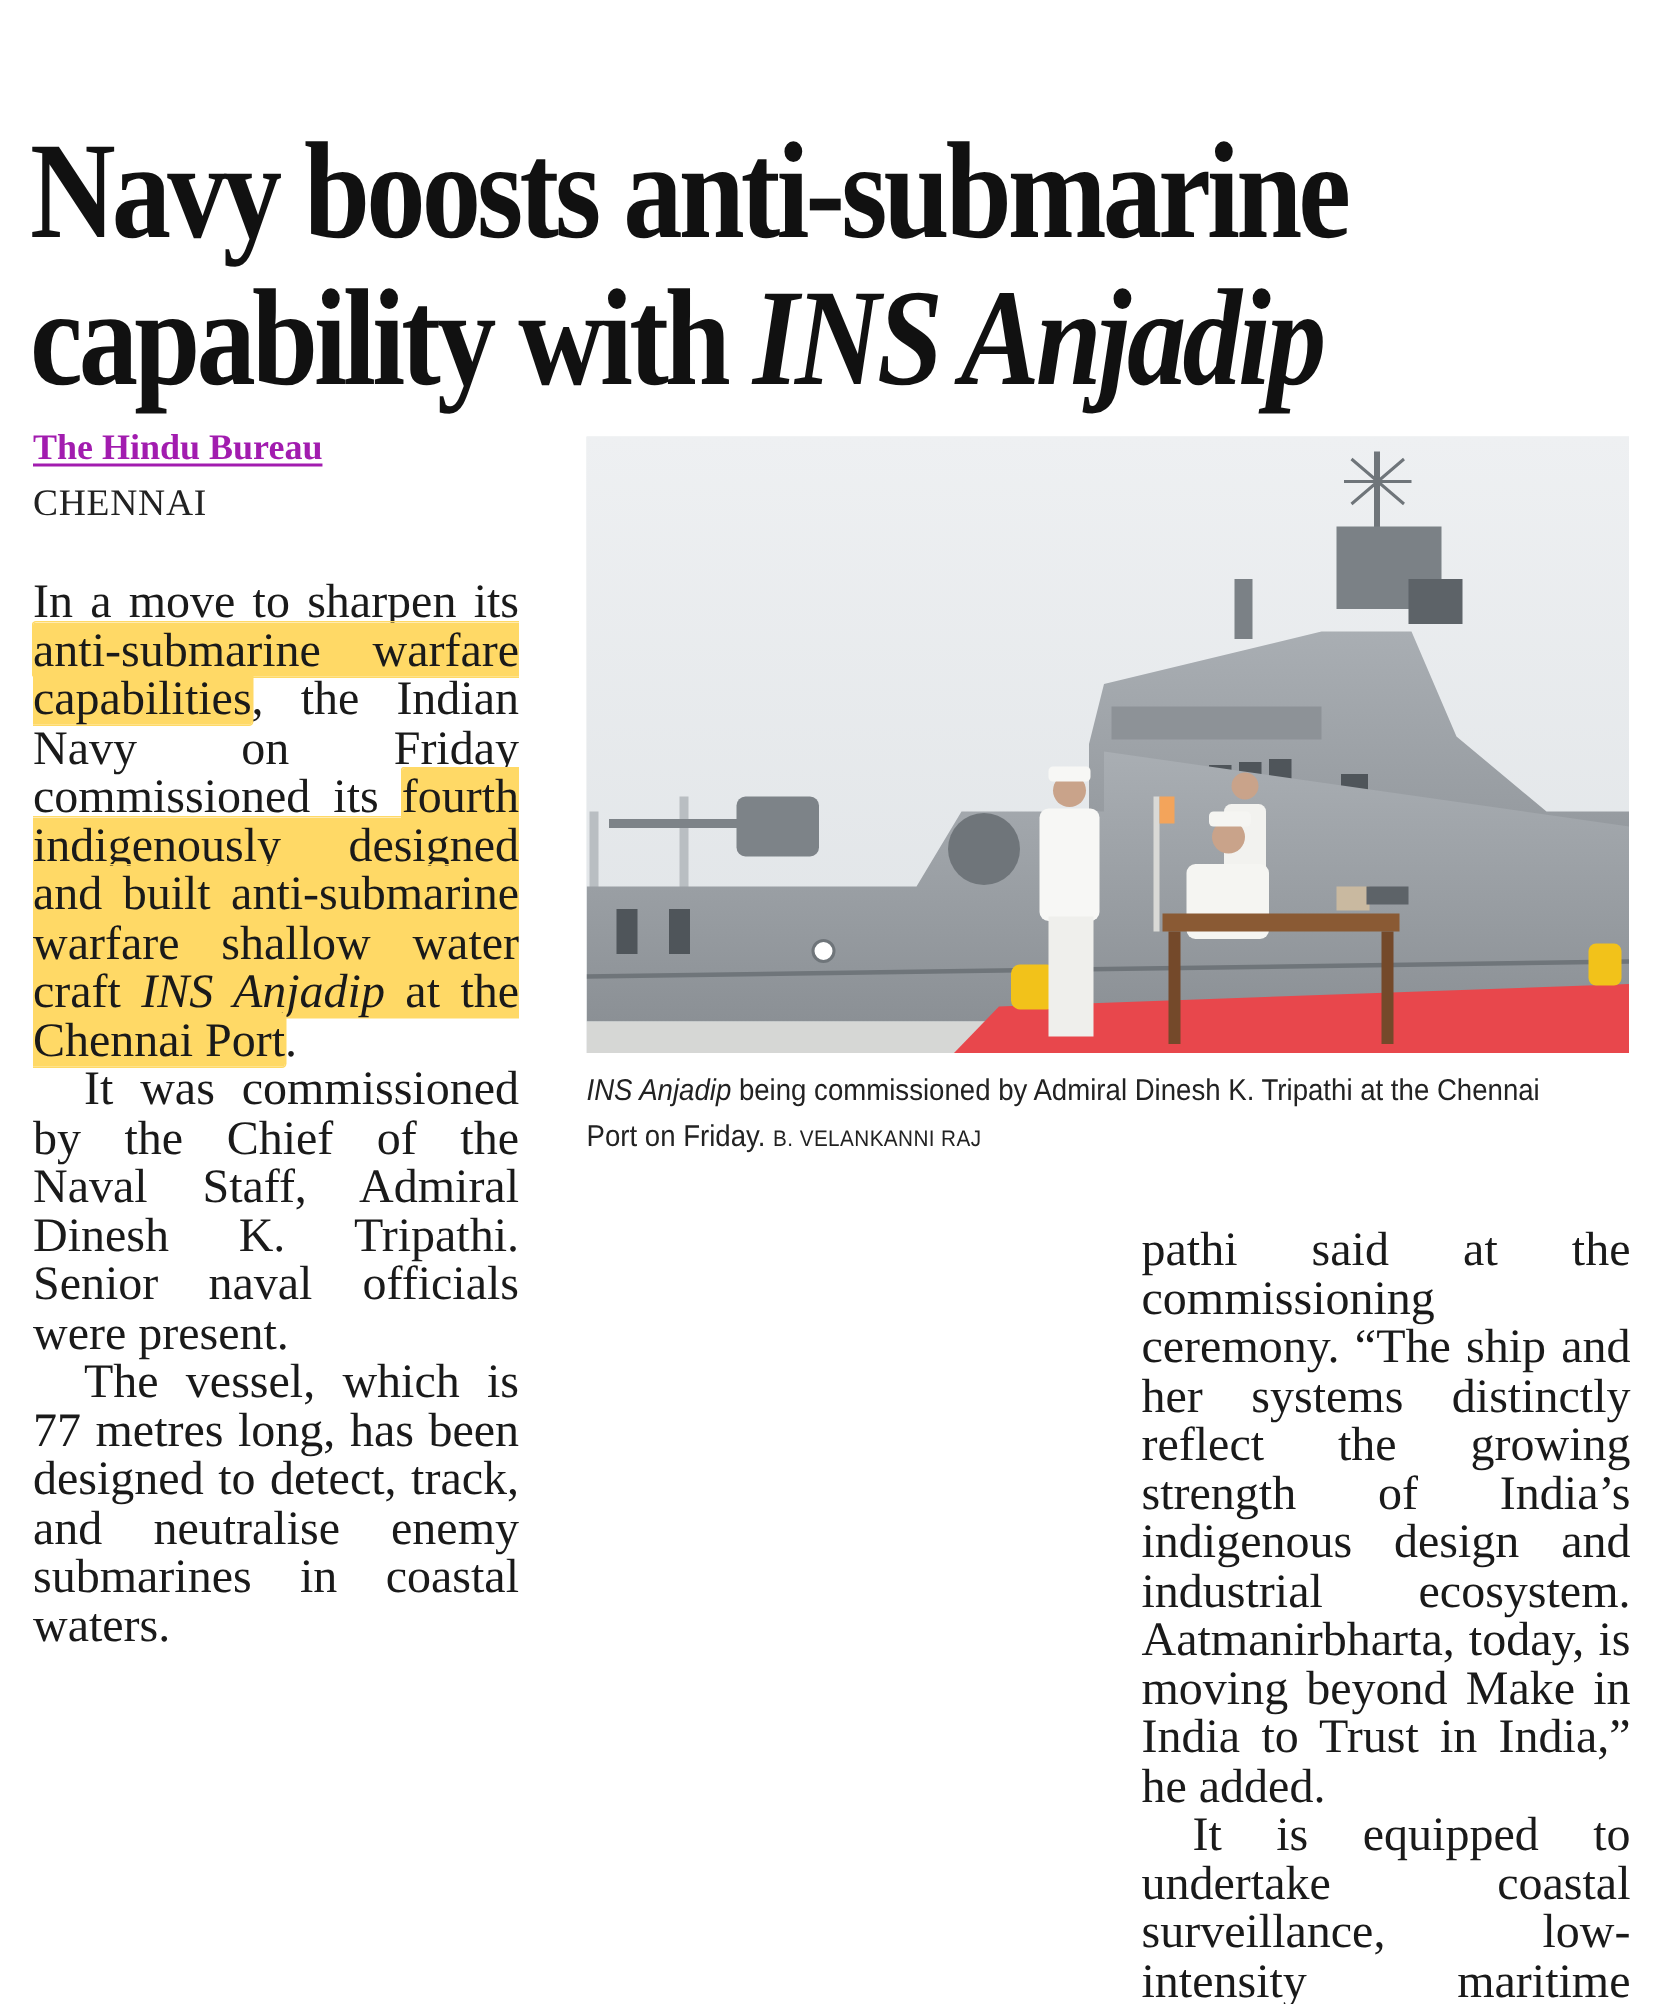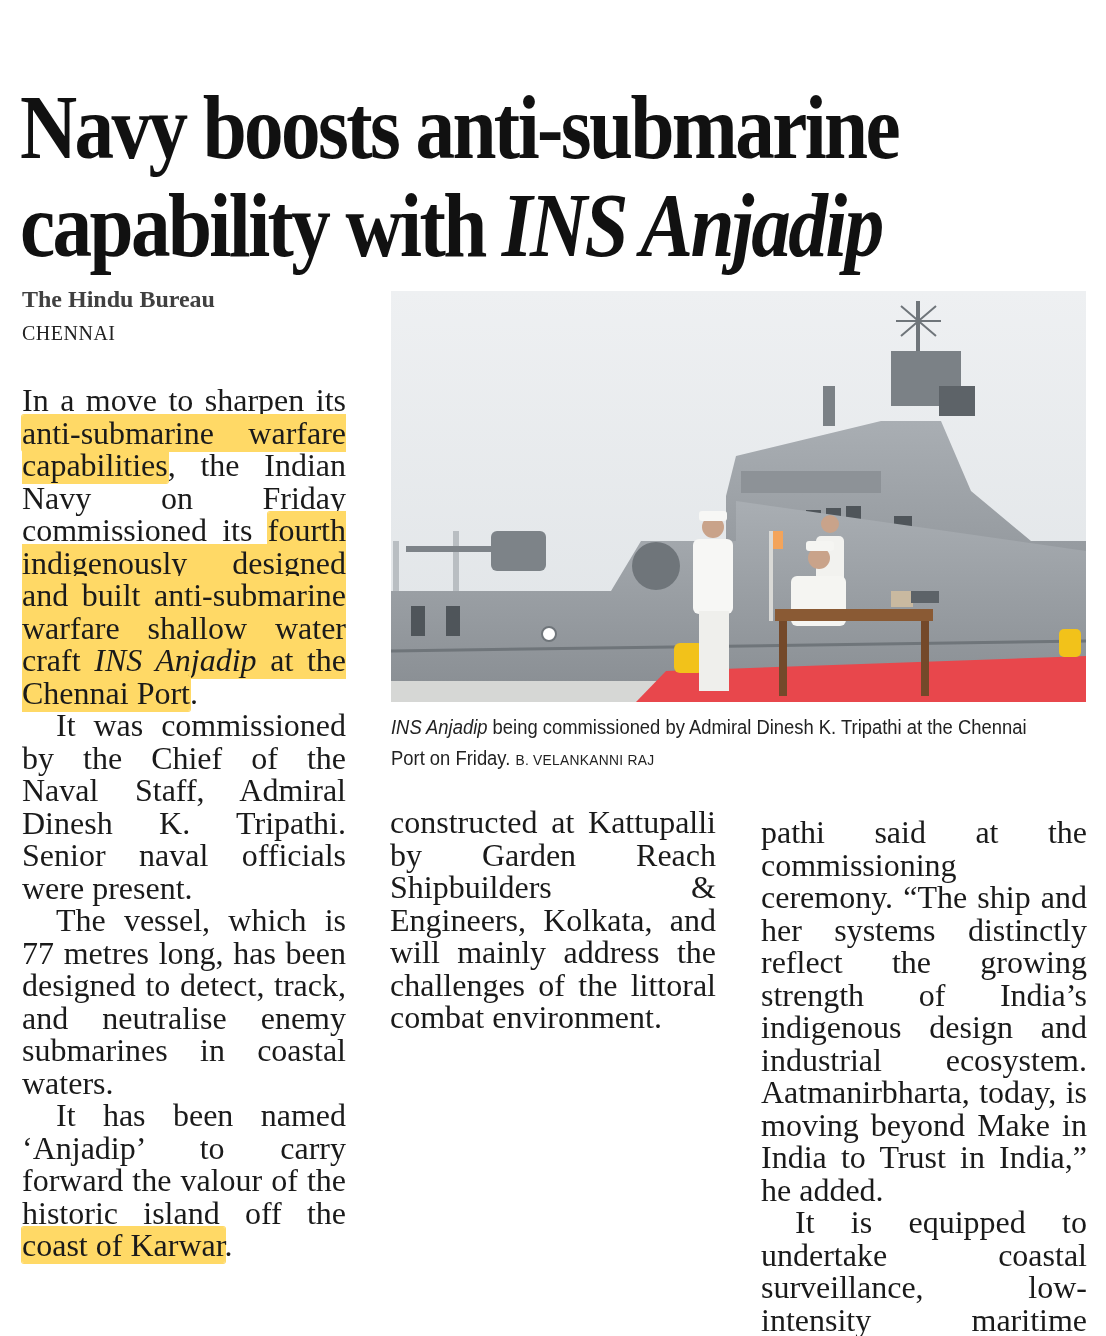--- a/index.html
+++ b/index.html
@@ -9,28 +9,28 @@
       font-family: "Liberation Serif", "DejaVu Serif", serif;
       font-size: 92px; line-height: 98px; letter-spacing: -3px;
       transform: scaleX(0.86); transform-origin: left top;
       white-space: nowrap; color: #111;
     }
     .headline .line { display: block; }
     .headline em { font-style: italic; }
     .byline {
       position: absolute; left: 22px; top: 286px;
       font-family: "Liberation Serif", "DejaVu Serif", serif;
-      font-size: 24px; font-weight: bold; text-underline-offset: 3px;
-      color: #404040;
+      font-size: 24px; font-weight: bold; text-decoration: underline; text-underline-offset: 3px;
+      color: #a21caf;
       text-align: right;
     }
     .dateline {
       position: absolute; left: 22px; top: 322px;
       font-family: "Liberation Serif", "DejaVu Serif", serif;
-      font-size: 20px; letter-spacing: 0.5px; color: #222;
+      font-size: 25px; letter-spacing: 0.5px; color: #222;
     }
     .col {
       position: absolute;
       font-family: "Liberation Serif", "DejaVu Serif", serif;
       font-size: 32px; line-height: 32.5px; color: #1a1a1a;
       text-align: justify; hyphens: manual;
     }
     .col p { margin: 0; text-indent: 34px; }
     .col p.noindent { text-indent: 0; }
     .col1 { left: 22px; top: 384px; width: 324px; }
@@ -58,21 +58,20 @@
   <span class="line"><span>capability with </span><em>INS Anjadip</em></span>
 </h1>
 
 <div class="byline">The Hindu Bureau</div>
 <div class="dateline">CHENNAI</div>
 
 <div class="col col1">
   <p class="noindent"><span>In a move to sharpen its </span><span class="hl">anti-submarine warfare capabilities</span><span>, the Indian Navy on Friday commissioned its </span><span class="hl"><span>fourth indigenously designed and built anti-submarine warfare shallow water craft </span><em>INS Anjadip</em><span> at the Chennai Port</span></span><span>.</span></p>
   <p>It was commissioned by the Chief of the Naval Staff, Admiral Dinesh K. Tripathi. Senior naval officials were present.</p>
   <p>The vessel, which is 77 metres long, has been designed to detect, track, and neutralise enemy submarines in coastal waters.</p>
-  <p><span>It has been named ‘Anjadip’ to carry forward the valour of the historic island off the </span><span class="hl">coast of Karwar</span><span>.</span></p>
 </div>
 
 <div class="photo">
   <svg width="695" height="411" viewBox="0 0 695 411">
     <defs>
       <linearGradient id="sky" x1="0" y1="0" x2="0" y2="1">
         <stop offset="0" stop-color="#eef0f2"></stop>
         <stop offset="1" stop-color="#dfe3e6"></stop>
       </linearGradient>
       <linearGradient id="hull" x1="0" y1="0" x2="0" y2="1">
@@ -142,19 +141,18 @@
     <rect x="500" y="300" width="22" height="16" fill="#c9b9a0"></rect>
     <rect x="520" y="300" width="28" height="12" fill="#5d6368"></rect>
   </svg>
 </div>
 
 <div class="caption">
   <em>INS Anjadip</em><span> being commissioned by Admiral Dinesh K. Tripathi at the Chennai Port on Friday. </span><span class="credit">B. VELANKANNI RAJ</span>
 </div>
 
 <div class="col col2">
-  <p class="noindent">constructed at Kattupalli by Garden Reach Shipbuilders &amp; Engineers, Kolkata, and will mainly address the challenges of the littoral combat environment.</p>
 </div>
 
 <div class="col col3">
   <p class="noindent">pathi said at the commissioning ceremony. “The ship and her systems distinctly reflect the growing strength of India’s indigenous design and industrial ecosystem. Aatmanirbharta, today, is moving beyond Make in India to Trust in India,” he added.</p>
   <p>It is equipped to undertake coastal surveillance, low-intensity maritime operations, and search and rescue operations.</p>
 </div>
 
 </body></html>

